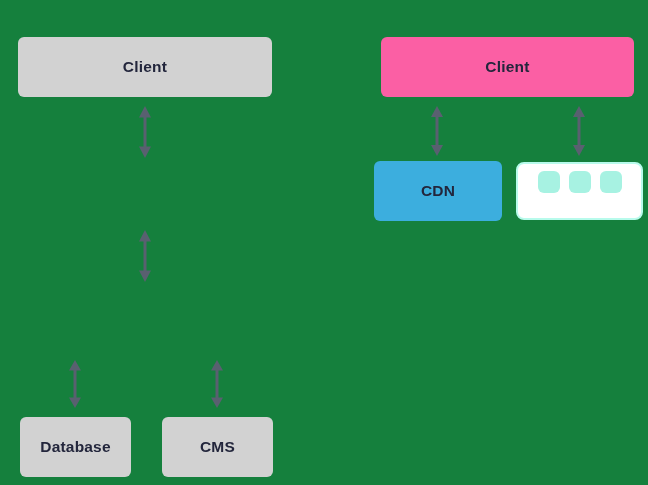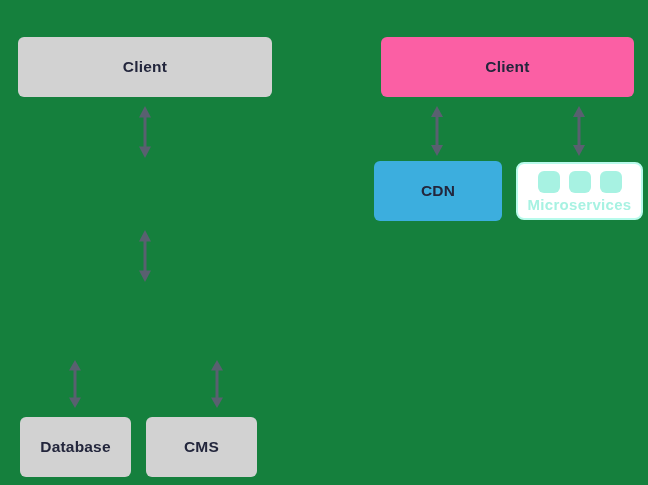--- a/index.html
+++ b/index.html
@@ -41,21 +41,21 @@
     font-weight: 700;
     font-size: 15px;
     color: #a7f2e2;
     letter-spacing: 0.3px;
   }
   
   .l-client { left: 18px;  top: 37px;  width: 254px; height: 60px; }
   .l-web    { left: 18px;  top: 166px; width: 254px; height: 58px; }
   .l-app    { left: 18px;  top: 293px; width: 254px; height: 60px; }
   .l-db     { left: 20px;  top: 417px; width: 111px; height: 60px; }
-  .l-cms    { left: 146px; top: 417px; width: 111px; height: 60px; }
+  .l-cms    { left: 162px; top: 417px; width: 111px; height: 60px; }
   .r-client { left: 381px; top: 37px;  width: 253px; height: 60px; }
   .r-cdn    { left: 374px; top: 161px; width: 128px; height: 60px; }
   .r-micro  { left: 516px; top: 162px; width: 127px; height: 58px; }
   
   .arrow { position: absolute; width: 16px; }
   .a1 { left: 137px; top: 106px; height: 52px; }
   .a2 { left: 137px; top: 230px; height: 52px; }
   .a3 { left: 67px;  top: 360px; height: 48px; }
   .a4 { left: 209px; top: 360px; height: 48px; }
   .a5 { left: 429px; top: 106px; height: 50px; }
@@ -82,21 +82,20 @@
   </div>
   <div class="node blue r-cdn">
     <span>CDN</span>
   </div>
   <div class="node micro r-micro">
     <span class="squares">
       <span class="sq"></span>
       <span class="sq"></span>
       <span class="sq"></span>
     </span>
-    <span class="micro-label">Microservices</span>
   </div>
 
   <div class="arrow a1">
     <svg viewBox="0 0 16 50" preserveAspectRatio="none">
       <line x1="8" y1="9" x2="8" y2="41" stroke="#596070" stroke-width="3"></line>
       <polygon points="8,0 2,11 14,11" fill="#596070"></polygon>
       <polygon points="8,50 2,39 14,39" fill="#596070"></polygon>
     </svg>
   </div>
   <div class="arrow a2">

